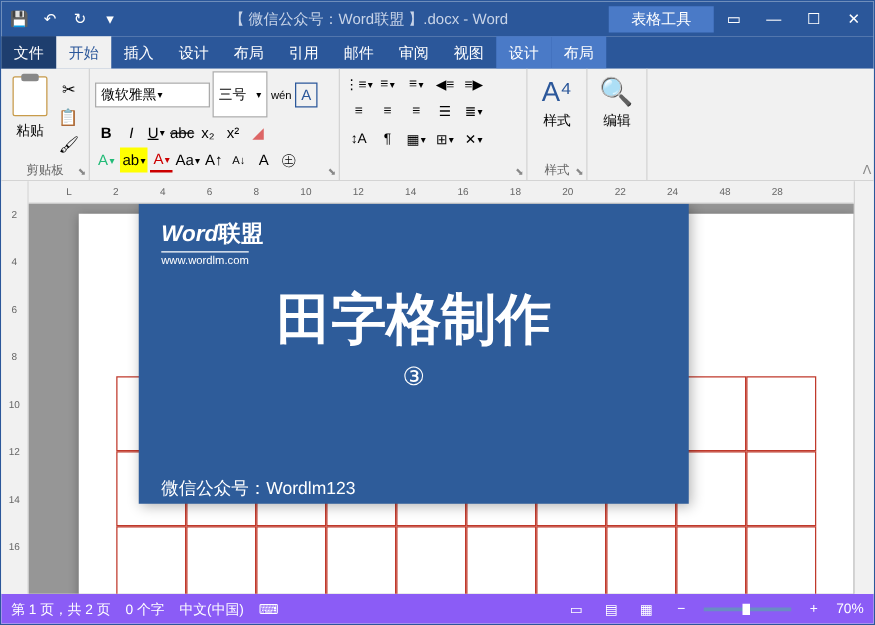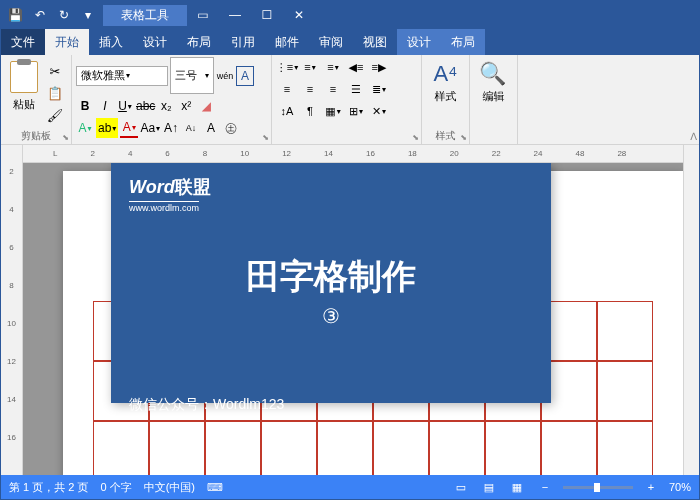--- a/index.html
+++ b/index.html
@@ -46,41 +46,42 @@
 .hruler{height:18px;background:#f1f1f1;border-bottom:1px solid #d4d4d4;font-size:8px;color:#666;display:flex;align-items:center;padding-left:30px;gap:33px}
 .canvas{flex:1;background:#969696;overflow:hidden;display:flex;justify-content:flex-end;padding-top:8px;position:relative}
 .page{width:620px;height:380px;background:#fff;box-shadow:0 2px 8px rgba(0,0,0,0.3);position:relative}
 .table-grid{position:absolute;top:130px;left:30px;right:30px;bottom:10px}
 .table-grid .row{display:flex;height:60px}
 .table-grid .cell{flex:1;border:1px solid #c0392b}
 .overlay{position:absolute;top:0;left:88px;width:440px;height:240px;background:#2e5c9a;color:#fff;padding:12px 18px;box-shadow:2px 2px 10px rgba(0,0,0,0.3)}
 .overlay-logo{font-size:18px;font-weight:bold;font-style:italic}
 .overlay-logo .lm{font-style:normal}
 .overlay-url{font-size:9px;border-top:1px solid #fff;display:inline-block;margin-top:2px;padding-top:1px}
-.overlay-title{text-align:center;font-size:34px;font-weight:bold;margin-top:40px}
+.overlay-title{text-align:center;font-size:44px;font-weight:bold;margin-top:12px}
 .overlay-num{text-align:center;font-size:20px;margin-top:4px}
 .overlay-sub{font-size:14px;margin-top:68px}
 .scrollbar-v{width:16px;background:#f1f1f1;border-left:1px solid #d4d4d4}
-.statusbar{height:24px;background:#3b82f6;color:#fff;display:flex;align-items:center;font-size:11px;padding:0 8px;gap:12px}
+.statusbar{height:24px;background:#8b5cf6;color:#fff;display:flex;align-items:center;font-size:11px;padding:0 8px;gap:12px}
 .status-right{margin-left:auto;display:flex;align-items:center;gap:8px}
 .view-btn{width:20px;height:16px;cursor:pointer;display:flex;align-items:center;justify-content:center}
 .zoom-slider{width:70px;height:3px;background:#6a8cc4;position:relative}
 .zoom-slider::after{content:"";position:absolute;left:45%;top:-3px;width:6px;height:9px;background:#fff}
 .dd{font-size:8px;margin-left:1px}
 </style>
 </head>
 <body>
 
 <div class="titlebar">
   <div class="qat">
     <div class="qat-btn">💾</div>
     <div class="qat-btn">↶</div>
     <div class="qat-btn">↻</div>
     <div class="qat-btn">▾</div>
   </div>
+  <div class="title-text">【 微信公众号：Word联盟 】.docx - Word</div>
   <div class="tool-context">表格工具</div>
   <div class="win-controls">
     <div class="win-btn">▭</div>
     <div class="win-btn">—</div>
     <div class="win-btn">☐</div>
     <div class="win-btn">✕</div>
   </div>
 </div>
 
 <div class="tabs">

